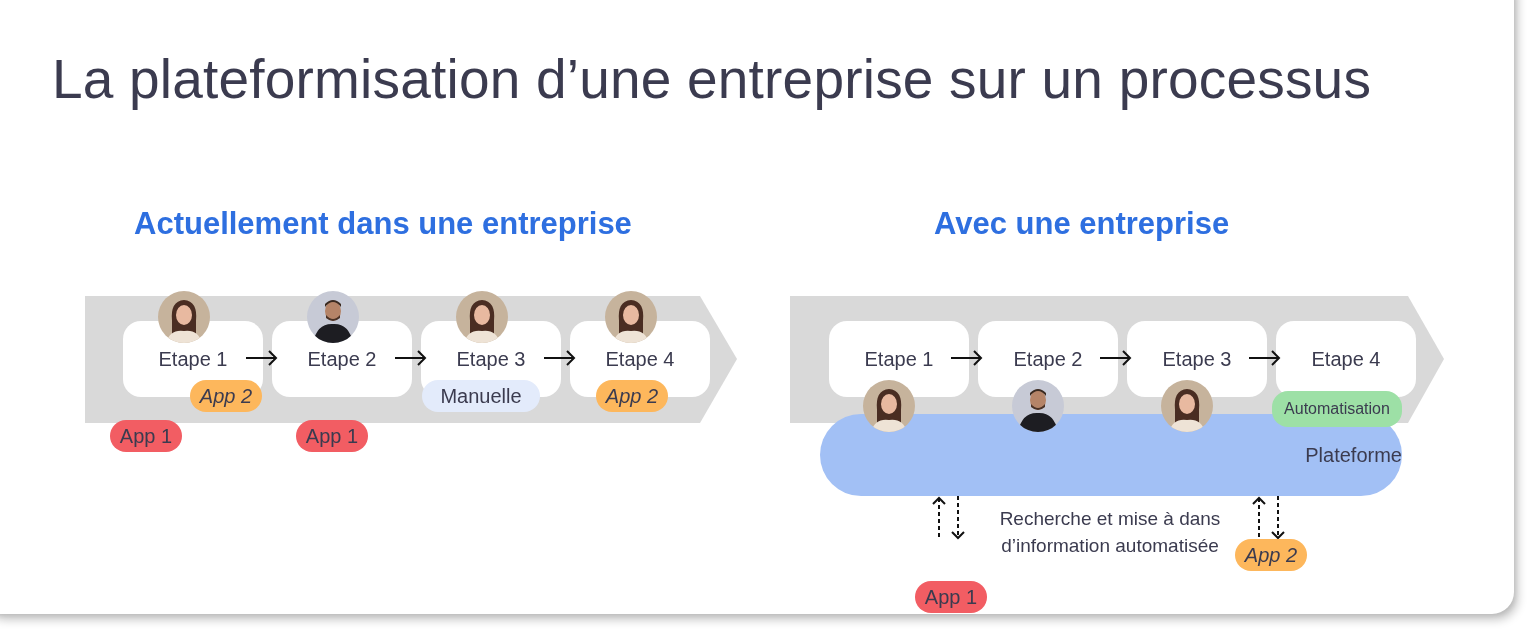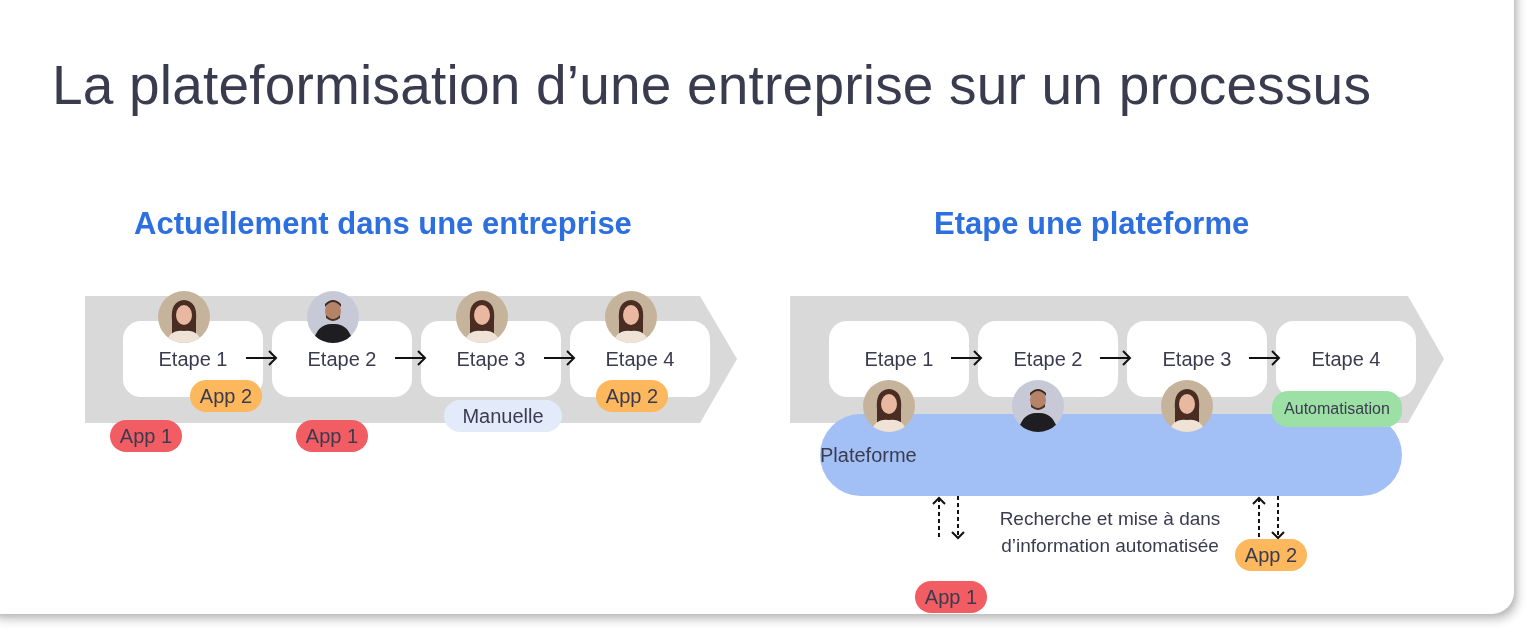--- a/index.html
+++ b/index.html
@@ -6,21 +6,21 @@
   html, body { width: 1536px; height: 636px; background: #ffffff; overflow: hidden; }
   body { font-family: "Liberation Sans", "DejaVu Sans", sans-serif; color: #3a3a4a; position: relative; }
 
   .card {
     position: absolute; left: -20px; top: -30px; width: 1534px; height: 644px;
     background: #fff; border-radius: 22px;
     box-shadow: 4px 6px 10px rgba(0,0,0,0.22), 2px 2px 4px rgba(0,0,0,0.08);
   }
 
   .main-title {
-    position: absolute; left: 52px; top: 53px;
+    position: absolute; left: 52px; top: 47px;
     font-size: 55px; font-weight: 400; color: #3b3b4f; letter-spacing: 0.2px;
     white-space: nowrap;
   }
 
   .section-title {
     position: absolute; top: 206px;
     font-size: 31px; font-weight: 700; color: #2e6fe0; white-space: nowrap;
   }
   .section-title.left { left: 116px; margin-left: 18px; }
   .section-title.right { left: 934px; }
@@ -35,52 +35,52 @@
   }
 
   .arrow { position: absolute; width: 34px; height: 16px; }
 
   .tag {
     position: absolute; height: 32px; border-radius: 16px;
     display: flex; align-items: center; justify-content: center;
     font-size: 20px; color: #3b3b4f; padding: 0 8px; white-space: nowrap;
   }
   .tag.red { background: #f25d63; margin-top: 40px; }
-  .tag.orange { background: #fdb75c; }
+  .tag.orange { background: #fdb75c; font-style: italic; }
   .tag.light { background: #e3ebfb; }
   .tag.green { background: #9de0a6; font-size: 16px; height: 36px; }
 
   .avatar {
     position: absolute; width: 52px; height: 52px; border-radius: 50%; overflow: hidden;
   }
   .avatar svg { display: block; }
 
   .platform {
     position: absolute; left: 820px; top: 414px; width: 582px; height: 82px;
     background: #a2c0f5; border-radius: 41px;
-    display: flex; align-items: center; justify-content: flex-start;
+    display: flex; align-items: center; justify-content: flex-end;
     font-size: 20px; color: #3b3b4f;
   }
 
   .caption {
     position: absolute; left: 990px; top: 505px; width: 240px;
     text-align: center; font-size: 19px; line-height: 27px; color: #3b3b4f;
   }
 
   .dash-arrows { position: absolute; }
 </style>
 </head>
 <body>
 
 <div class="card"></div>
 
 <div class="main-title">La plateformisation d’une entreprise sur un processus</div>
 
 <div class="section-title left">Actuellement dans une entreprise</div>
-<div class="section-title right">Etape une plateforme</div>
+<div class="section-title right">Avec une entreprise</div>
 
 <div class="band" style="left:85px; top:296px;">
   <svg width="655" height="127" viewBox="0 0 655 127">
     <polygon points="0,0 615,0 652,63 615,127 0,127" fill="#d9d9d9"></polygon>
   </svg>
 </div>
 
 <div class="step" style="left:123px; top:321px;">
   <span>Etape 1</span>
 </div>
@@ -103,21 +103,21 @@
     <polyline points="24,1 31,8 24,15" fill="none" stroke="#111" stroke-width="2"></polyline>
   </svg>
 <svg class="arrow" style="left:543px; top:350px;" viewBox="0 0 34 16">
     <line x1="1" y1="8" x2="31" y2="8" stroke="#111" stroke-width="2"></line>
     <polyline points="24,1 31,8 24,15" fill="none" stroke="#111" stroke-width="2"></polyline>
   </svg>
 
 <div class="tag red" style="left:110px; top:380px; width:72px;">App 1</div>
 <div class="tag orange" style="left:190px; top:380px; width:72px;">App 2</div>
 <div class="tag red" style="left:296px; top:380px; width:72px;">App 1</div>
-<div class="tag light" style="left:444px; top:380px; width:118px;margin-top:20px;">Manuelle</div>
+<div class="tag light" style="left:422px; top:380px; width:118px;">Manuelle</div>
 <div class="tag orange" style="left:596px; top:380px; width:72px;">App 2</div>
 
 <div class="avatar" style="left:158px; top:291px;">
   <svg width="52" height="52" viewBox="0 0 52 52">
       <rect width="52" height="52" fill="#c6b39c"></rect>
       <path d="M14 30 Q12 10 26 9 Q40 10 38 30 L38 44 L14 44 Z" fill="#4a2d22"></path>
       <ellipse cx="26" cy="24" rx="8" ry="10" fill="#e8b9a0"></ellipse>
       <path d="M8 52 Q12 38 26 40 Q40 38 44 52 Z" fill="#eee3d6"></path>
     </svg>
 </div>

